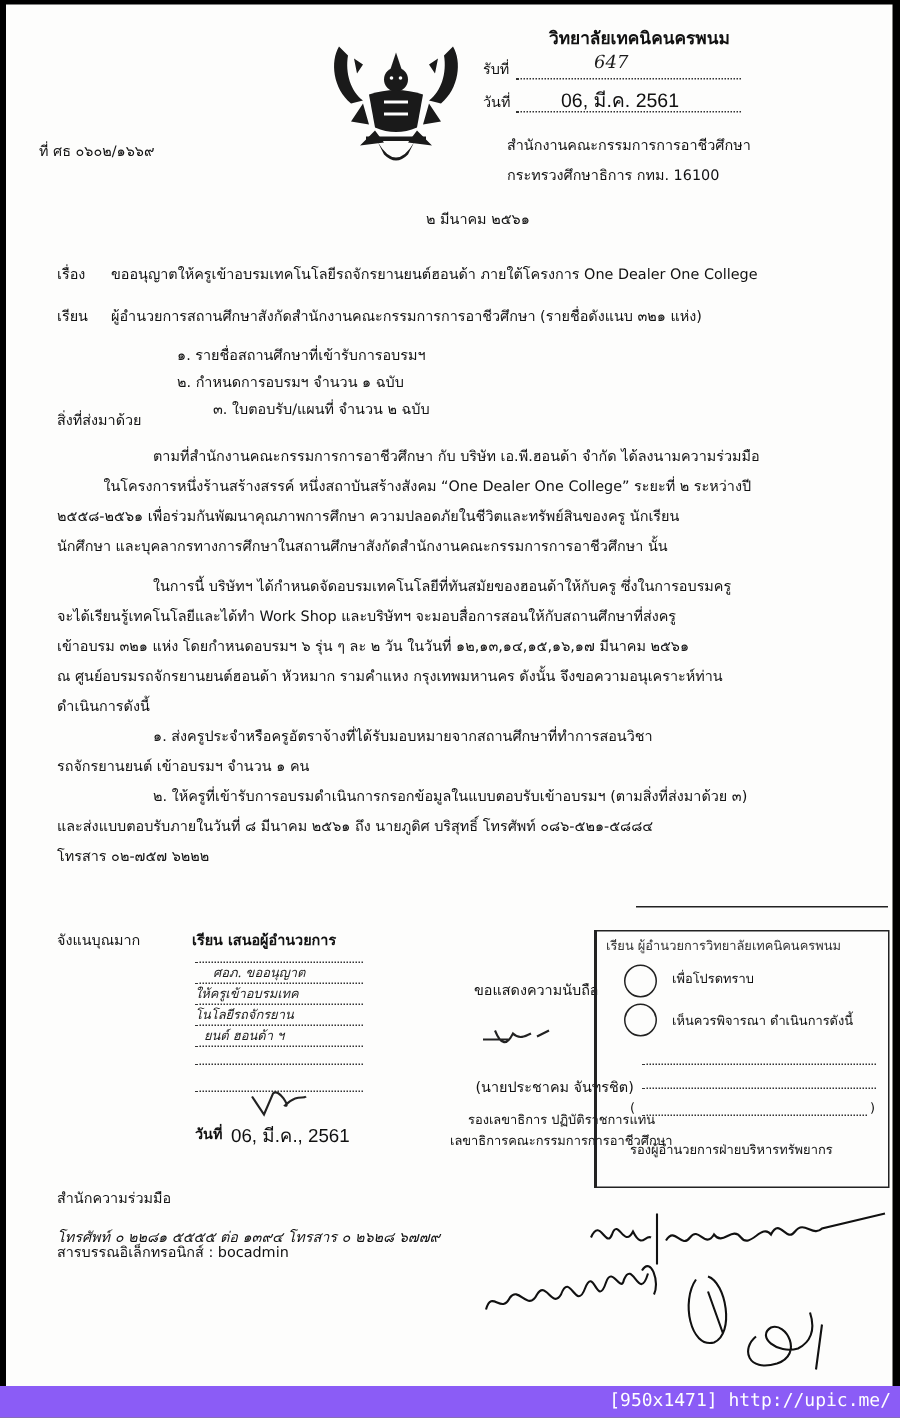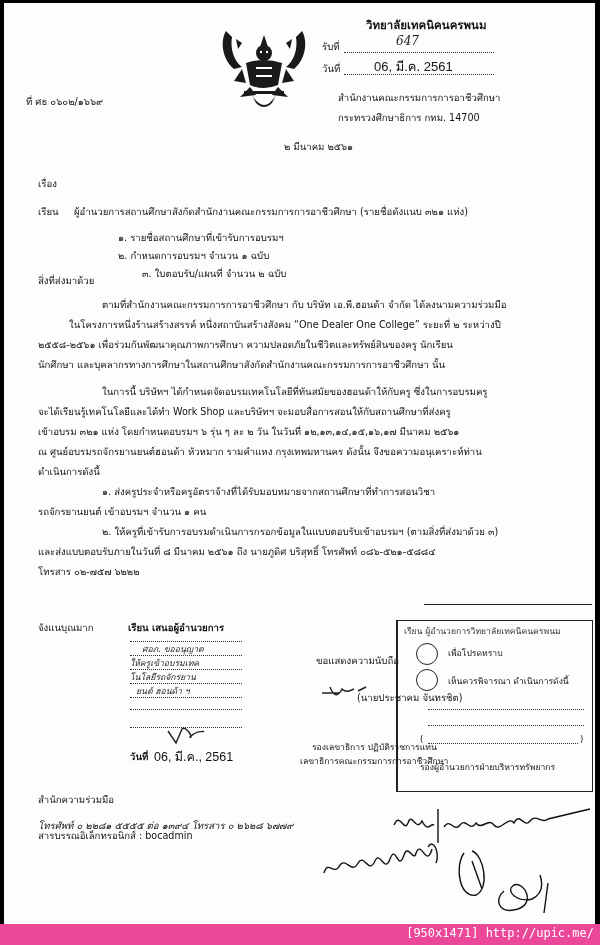--- a/index.html
+++ b/index.html
@@ -22,21 +22,21 @@
     .emblem { position: absolute; left: 212px; top: 22px; width: 96px; height: 92px; }
     .stamp {
       position: absolute; left: 392px; top: 617px; width: 194px; height: 170px;
       border: 1.5px solid #222; border-left-width: 2px;
     }
     .circle {
       position: absolute; width: 20px; height: 20px; border-radius: 50%;
       border: 1.3px solid #222; background: transparent;
     }
     .footer {
-      position: absolute; left: 0; top: 924px; width: 600px; height: 21px; background: #ec4899;
+      position: absolute; left: 0; top: 924px; width: 600px; height: 21px; background: #8b5cf6;
     }
     .footer-text {
       position: absolute; right: 6px; top: 2px; color: #fff; font-size: 12px;
       font-family: "DejaVu Sans Mono", monospace;
     }
     .underline { border-bottom: 1px solid #222; }
   </style>
 </head>
 <body>
 
@@ -66,24 +66,25 @@
   <div class="abs t11 bold" style="left:362px; top:15px; font-size:11.5px;">วิทยาลัยเทคนิคนครพนม</div>
   <div class="abs t10" style="left:318px; top:37px;">รับที่</div>
   <div class="abs dots" style="left:340px; top:36px; width:150px; height:13px;"></div>
   <div class="abs hand" style="left:392px; top:31px; font-size:12px;">647</div>
   <div class="abs t10" style="left:318px; top:59px;">วันที่</div>
   <div class="abs dots" style="left:340px; top:58px; width:150px; height:13px;"></div>
   <div class="abs" style="left:370px; top:53px; font-size:13px; font-family:'Liberation Sans',sans-serif;">06, มี.ค. 2561</div>
 
   <div class="abs t10" style="left:22px; top:92px;">ที่ ศธ ๐๖๐๒/๑๖๖๙</div>
   <div class="abs t10" style="left:334px; top:88px;">สำนักงานคณะกรรมการการอาชีวศึกษา</div>
-  <div class="abs t10" style="left:334px; top:108px;">กระทรวงศึกษาธิการ กทม. 14700</div>
+  <div class="abs t10" style="left:334px; top:108px;">กระทรวงศึกษาธิการ กทม. 16100</div>
   <div class="abs t10" style="left:280px; top:137px;">๒  มีนาคม  ๒๕๖๑</div>
 
   <div class="abs t10" style="left:34px; top:174px;">เรื่อง</div>
+  <div class="abs t10" style="left:70px; top:174px;">ขออนุญาตให้ครูเข้าอบรมเทคโนโลยีรถจักรยานยนต์ฮอนด้า ภายใต้โครงการ One Dealer One College</div>
   <div class="abs t10" style="left:34px; top:202px;">เรียน</div>
   <div class="abs t10" style="left:70px; top:202px;">ผู้อำนวยการสถานศึกษาสังกัดสำนักงานคณะกรรมการการอาชีวศึกษา (รายชื่อดังแนบ ๓๒๑ แห่ง)</div>
 
   <div class="abs t10" style="left:34px; top:228px;margin-top:43px;">สิ่งที่ส่งมาด้วย</div>
   <div class="abs t10" style="left:114px; top:228px;">๑. รายชื่อสถานศึกษาที่เข้ารับการอบรมฯ</div>
   <div class="abs t10" style="left:114px; top:246px;">๒. กำหนดการอบรมฯ จำนวน ๑ ฉบับ</div>
   <div class="abs t10" style="left:114px; top:264px;margin-left:24px;">๓. ใบตอบรับ/แผนที่ จำนวน ๒ ฉบับ</div>
 
   <div class="abs t10" style="left:98px; top:295px;">ตามที่สำนักงานคณะกรรมการการอาชีวศึกษา กับ บริษัท เอ.พี.ฮอนด้า จำกัด ได้ลงนามความร่วมมือ</div>
   <div class="abs t10" style="left:34px; top:315px;margin-left:31px;">ในโครงการหนึ่งร้านสร้างสรรค์ หนึ่งสถาบันสร้างสังคม “One Dealer One College” ระยะที่ ๒ ระหว่างปี</div>
@@ -116,21 +117,21 @@
   <svg class="abs" style="left:160px; top:722px;" width="44" height="22">
     <path d="M4 6 L12 18 L18 4 C22 0 30 14 26 12 C34 4 38 8 40 6" stroke="#222" stroke-width="1.4" fill="none"></path>
   </svg>
   <div class="abs t10 bold" style="left:126px; top:747px;">วันที่</div>
   <div class="abs" style="left:150px; top:744px; font-size:12.5px; font-family:'Liberation Sans',sans-serif;">06, มี.ค., 2561</div>
 
   <div class="abs t10" style="left:312px; top:651px;">ขอแสดงความนับถือ</div>
   <svg class="abs" style="left:316px; top:680px;" width="50" height="16">
     <path d="M2 10 L20 10 M10 4 C14 14 18 14 22 6 C26 10 30 8 34 6 M38 8 L46 4" stroke="#222" stroke-width="1.4" fill="none"></path>
   </svg>
-  <div class="abs t10" style="left:313px; top:688px;margin-left:40px;">(นายประชาคม  จันทรชิต)</div>
+  <div class="abs t10" style="left:313px; top:716px;">(นายประชาคม  จันทรชิต)</div>
   <div class="abs t9" style="left:308px; top:738px;">รองเลขาธิการ ปฏิบัติราชการแทน</div>
   <div class="abs t9" style="left:296px; top:752px;">เลขาธิการคณะกรรมการการอาชีวศึกษา</div>
 
   <div class="stamp">
     <div class="abs t9" style="left:6px; top:4px; color:#333;">เรียน ผู้อำนวยการวิทยาลัยเทคนิคนครพนม</div>
     <div class="circle" style="left:18px; top:22px;"></div>
     <div class="abs t9" style="left:50px; top:26px;">เพื่อโปรดทราบ</div>
     <div class="circle" style="left:18px; top:48px;"></div>
     <div class="abs t9" style="left:50px; top:54px;">เห็นควรพิจารณา ดำเนินการดังนี้</div>
     <div class="abs dots" style="left:30px; top:88px; width:156px; height:0;"></div>

